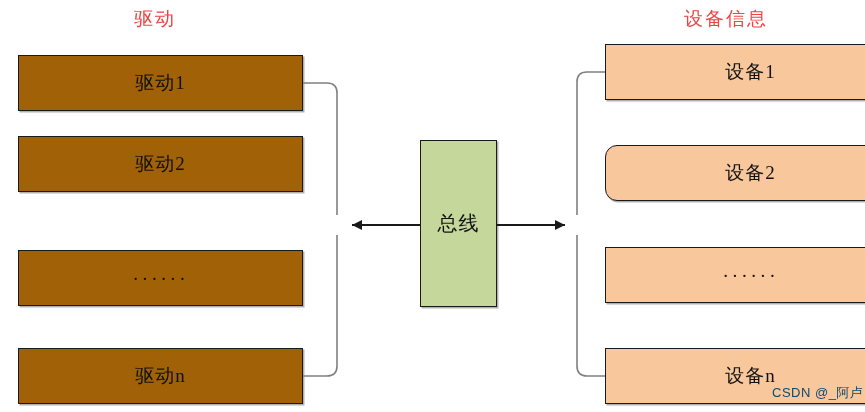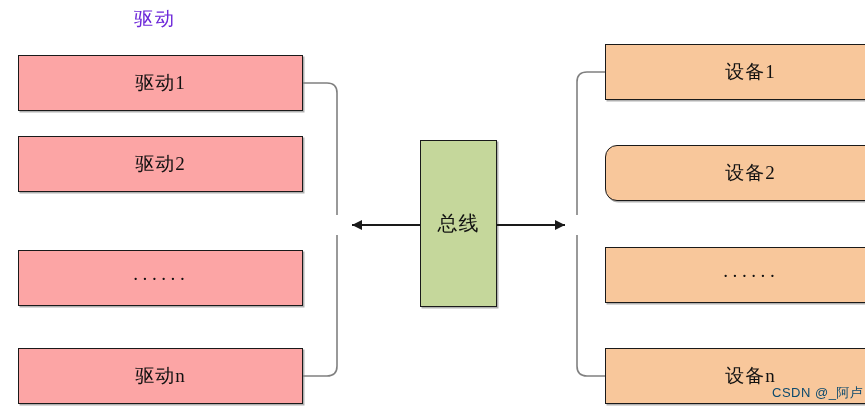--- a/index.html
+++ b/index.html
@@ -13,21 +13,21 @@
   #canvas {
     position: relative;
     width: 865px;
     height: 412px;
     background: #ffffff;
     overflow: hidden;
   }
   .col-title {
     position: absolute;
     font-size: 19px;
-    color: #6d28d9;
+    color: #ef4444;
     text-align: center;
     letter-spacing: 2px;
     white-space: nowrap;
     font-family: "Liberation Serif", "DejaVu Serif", serif;
   }
   #title-drivers { left: 95px; top: 6px; width: 120px; }
   #title-devices { left: 656px; top: 6px; width: 140px; }
 
   .node {
     position: absolute;
@@ -36,21 +36,21 @@
     display: flex;
     align-items: center;
     justify-content: center;
     font-size: 19px;
     color: #111111;
     letter-spacing: 1px;
     box-shadow: 1.5px 1.5px 0 rgba(30,30,30,0.35);
     white-space: nowrap;
   }
   .node.driver {
-    background: #fca5a5;
+    background: #a16207;
     left: 18px;
     width: 285px;
     height: 56px;
   }
   .node.device {
     background: #f8c79b;
     left: 605px;
     width: 291px;
     height: 56px;
   }
@@ -84,20 +84,21 @@
     white-space: nowrap;
   }
 </style>
 </head>
 <body>
 
 <div id="canvas">
 
   <div class="col-title" id="title-drivers">驱动</div>
 
+  <div class="col-title" id="title-devices">设备信息</div>
 
   <div class="node driver" style="top:55px;">
     <span>驱动1</span>
   </div>
   <div class="node driver" style="top:136px;">
     <span>驱动2</span>
   </div>
   <div class="node driver" style="top:250px;">
     <span class="dots">······</span>
   </div>

